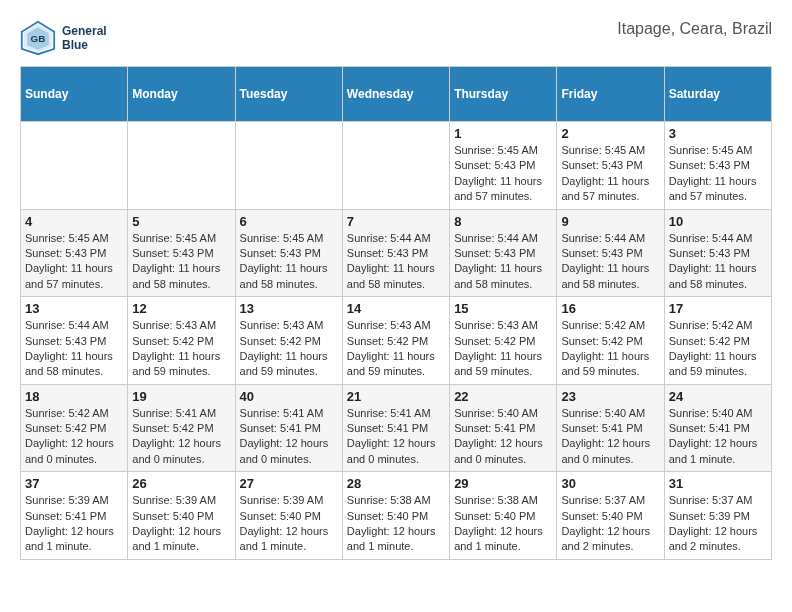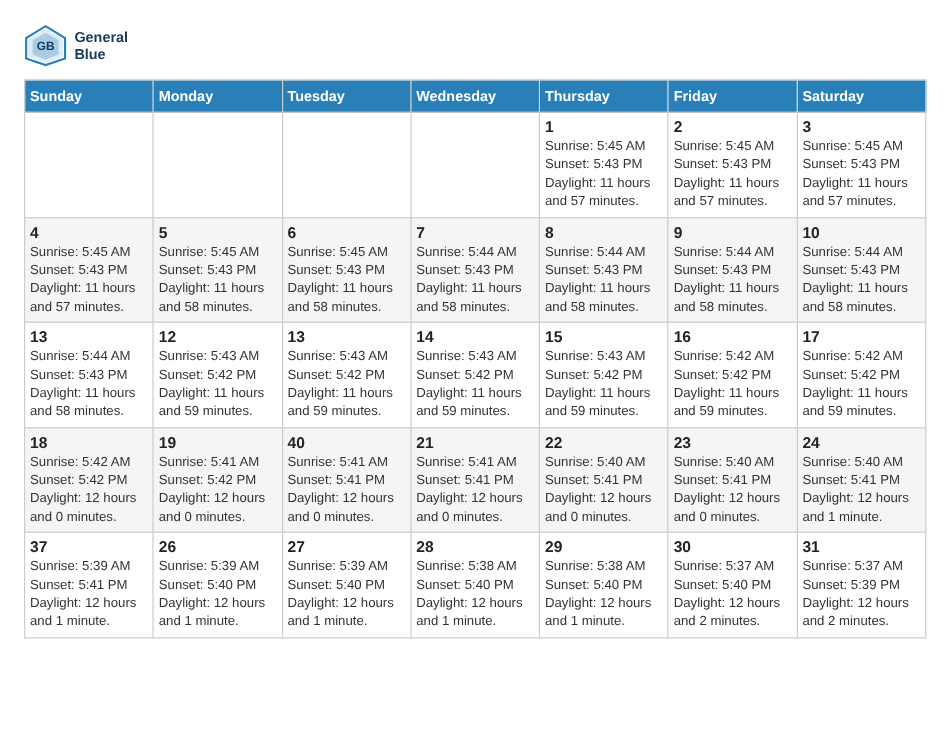--- a/index.html
+++ b/index.html
@@ -44,21 +44,21 @@
       color: #555;
     }
     table {
       width: 100%;
       border-collapse: collapse;
       font-size: 11px;
     }
     thead tr th {
       background-color: #2980b9;
       color: #fff;
-      padding: 6px 4px;
+      padding: 20px 4px;
       text-align: left;
       font-size: 12px;
       font-weight: bold;
       border: 1px solid #ccc;
     }
     tbody tr td {
       border: 1px solid #ccc;
       vertical-align: top;
       padding: 4px;
       height: 85px;
@@ -94,20 +94,21 @@
       <polygon points="20,2 38,13 38,32 20,38 2,32 2,13" fill="none" stroke="#2980b9" stroke-width="2"></polygon>
       <polygon points="20,8 32,15 32,28 20,33 8,28 8,15" fill="#2980b9" opacity="0.3"></polygon>
       <text x="20" y="24" text-anchor="middle" font-size="11" font-weight="bold" fill="#1a3a5c">GB</text>
     </svg>
     <div class="logo-text">
       <div>General</div>
       <div>Blue</div>
     </div>
   </div>
   <div class="title-block">
+    <div class="location">Itapage, Ceara, Brazil</div>
   </div>
 </div>
 
 <table>
   <thead>
     <tr>
     <th>Sunday</th>
         <th>Monday</th>
         <th>Tuesday</th>
         <th>Wednesday</th>

